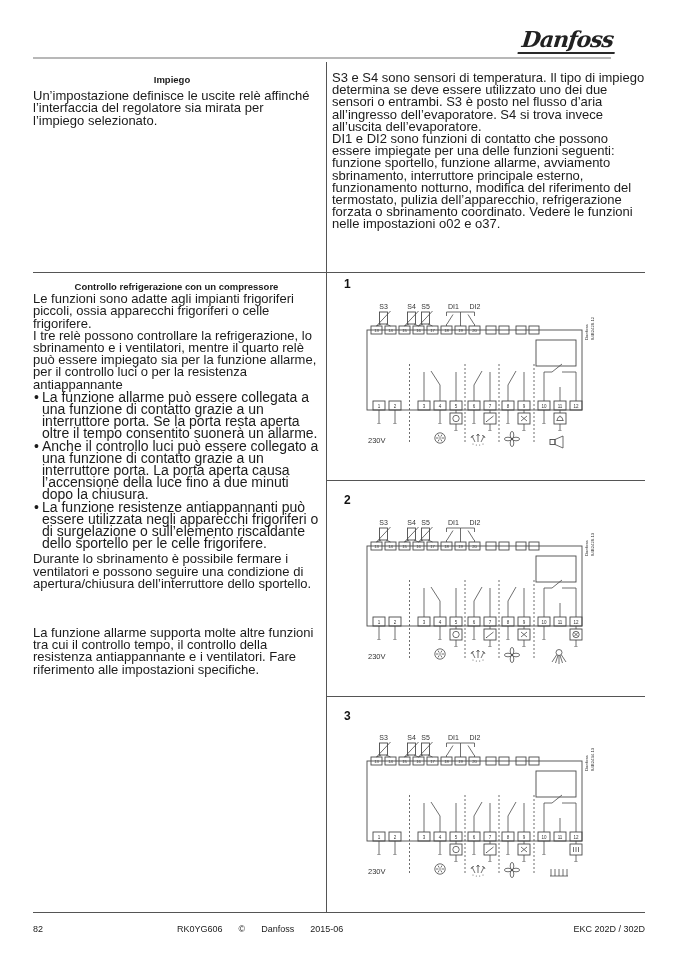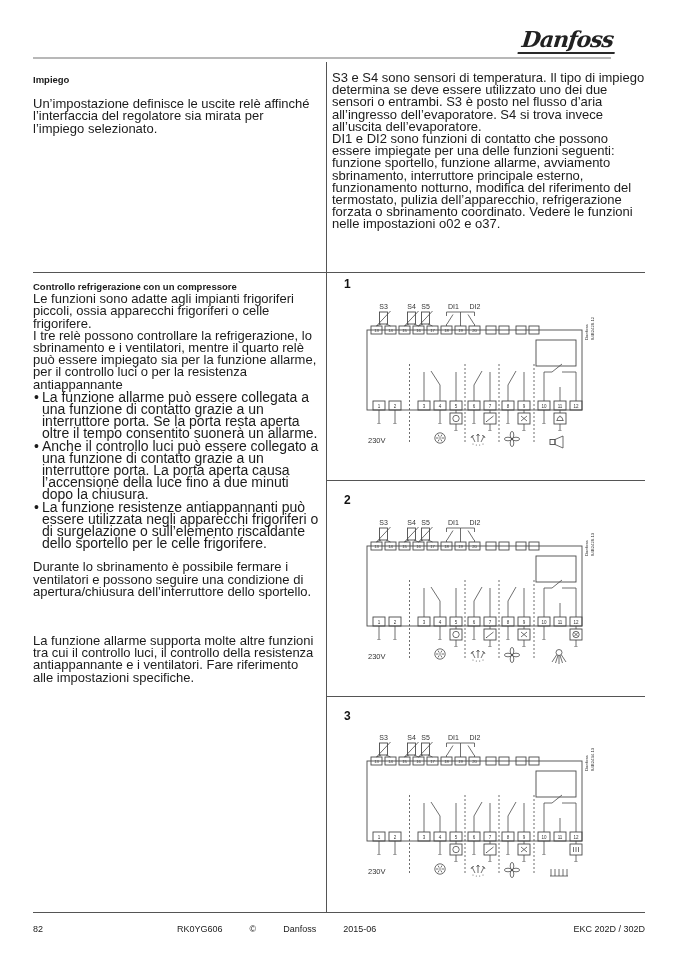--- a/index.html
+++ b/index.html
@@ -3,35 +3,35 @@
 <meta charset="utf-8">
 <style>
   html,body{margin:0;padding:0;background:#ffffff;}
   .page{position:relative;width:678px;height:959px;background:#fff;
         font-family:"Liberation Sans",sans-serif;color:#1b1b1b;overflow:hidden;}
   .rule{position:absolute;background:#9a9a9a;}
   .rule.light{background:#b8b8b8;}
   .rule.dark{background:#555;}
   .col{position:absolute;}
   p{margin:0;font-size:13px;line-height:12.2px;}
-  h3{margin:0;font-size:9.5px;line-height:12.2px;font-weight:bold;}
-  .gap{margin-top:12px;}
+  h3{margin:0;font-size:9.5px;line-height:12.2px;font-weight:bold;text-align:center;}
+  .gap{margin-top:4px;}
   .biggap{margin-top:37px;}
   ul{margin:0;padding:0;list-style:none;}
   li{font-size:14px;line-height:12.2px;padding-left:9px;position:relative;}
   li::before{content:"\2022";position:absolute;left:1px;}
   .logo{position:absolute;top:26px;right:62px;font-family:"DejaVu Serif",serif;
         font-style:italic;font-weight:bold;font-size:22px;letter-spacing:-1px;
         color:#222;border-bottom:2.5px solid #2a2a2a;padding:0 3px 0 3px;
         transform:skewX(-6deg);}
   .diag-num{position:absolute;font-size:12px;font-weight:bold;color:#111;}
   svg{position:absolute;}
   svg text{font-family:"Liberation Sans",sans-serif;fill:#333;}
   .footer-txt{position:absolute;font-size:9px;color:#222;text-align:right;}
-  .footer-center{display:flex;gap:27px;}
+  .footer-center{display:flex;gap:16px;}
 </style>
 </head>
 <body>
 
 <div class="page">
 
   <div class="logo">Danfoss</div>
   <div class="rule light" style="left:33px;top:57px;width:578px;height:1.5px;"></div>
 
   <div class="col" style="left:33px;top:74px;width:278px;">
@@ -50,21 +50,21 @@
   <div class="col" style="left:33px;top:281px;width:287px;">
     <h3>Controllo refrigerazione con un compressore</h3>
     <p>Le funzioni sono adatte agli impianti frigoriferi piccoli, ossia apparecchi frigoriferi o celle frigorifere.</p>
     <p>I tre relè possono controllare la refrigerazione, lo sbrinamento e i ventilatori, mentre il quarto relè può essere impiegato sia per la funzione allarme, per il controllo luci o per la resistenza antiappannante</p>
     <ul>
       <li>La funzione allarme può essere collegata a una funzione di contatto grazie a un interruttore porta. Se la porta resta aperta oltre il tempo consentito suonerà un allarme.</li>
       <li>Anche il controllo luci può essere collegato a una funzione di contatto grazie a un interruttore porta. La porta aperta causa l’accensione della luce fino a due minuti dopo la chiusura.</li>
       <li>La funzione resistenze antiappannanti può essere utilizzata negli apparecchi frigoriferi o di surgelazione o sull’elemento riscaldante dello sportello per le celle frigorifere.</li>
     </ul>
     <p class="gap">Durante lo sbrinamento è possibile fermare i ventilatori e possono seguire una condizione di apertura/chiusura dell’interruttore dello sportello.</p>
-    <p class="biggap">La funzione allarme supporta molte altre funzioni tra cui il controllo luci, il controllo della resistenza antiappannante e i ventilatori. Fare riferimento alle impostazioni specifiche.</p>
+    <p class="biggap">La funzione allarme supporta molte altre funzioni tra cui il controllo tempo, il controllo della resistenza antiappannante e i ventilatori. Fare riferimento alle impostazioni specifiche.</p>
   </div>
 
   <div class="diag-num" style="left:344px;top:277px;">1</div>
   <svg style="left:334px;top:292px;" width="310" height="165" viewBox="0 0 310 165">
       <rect x="33" y="38" width="215" height="80" fill="none" stroke="#4a4a4a" stroke-width="0.9"></rect>
       <rect x="37" y="34" width="11" height="8" fill="none" stroke="#4a4a4a" stroke-width="0.9"></rect>
       <text x="42.5" y="40.3" font-size="4.2" text-anchor="middle">13</text>
       <rect x="51" y="34" width="11" height="8" fill="none" stroke="#4a4a4a" stroke-width="0.9"></rect>
       <text x="56.5" y="40.3" font-size="4.2" text-anchor="middle">14</text>
       <rect x="65" y="34" width="11" height="8" fill="none" stroke="#4a4a4a" stroke-width="0.9"></rect>

